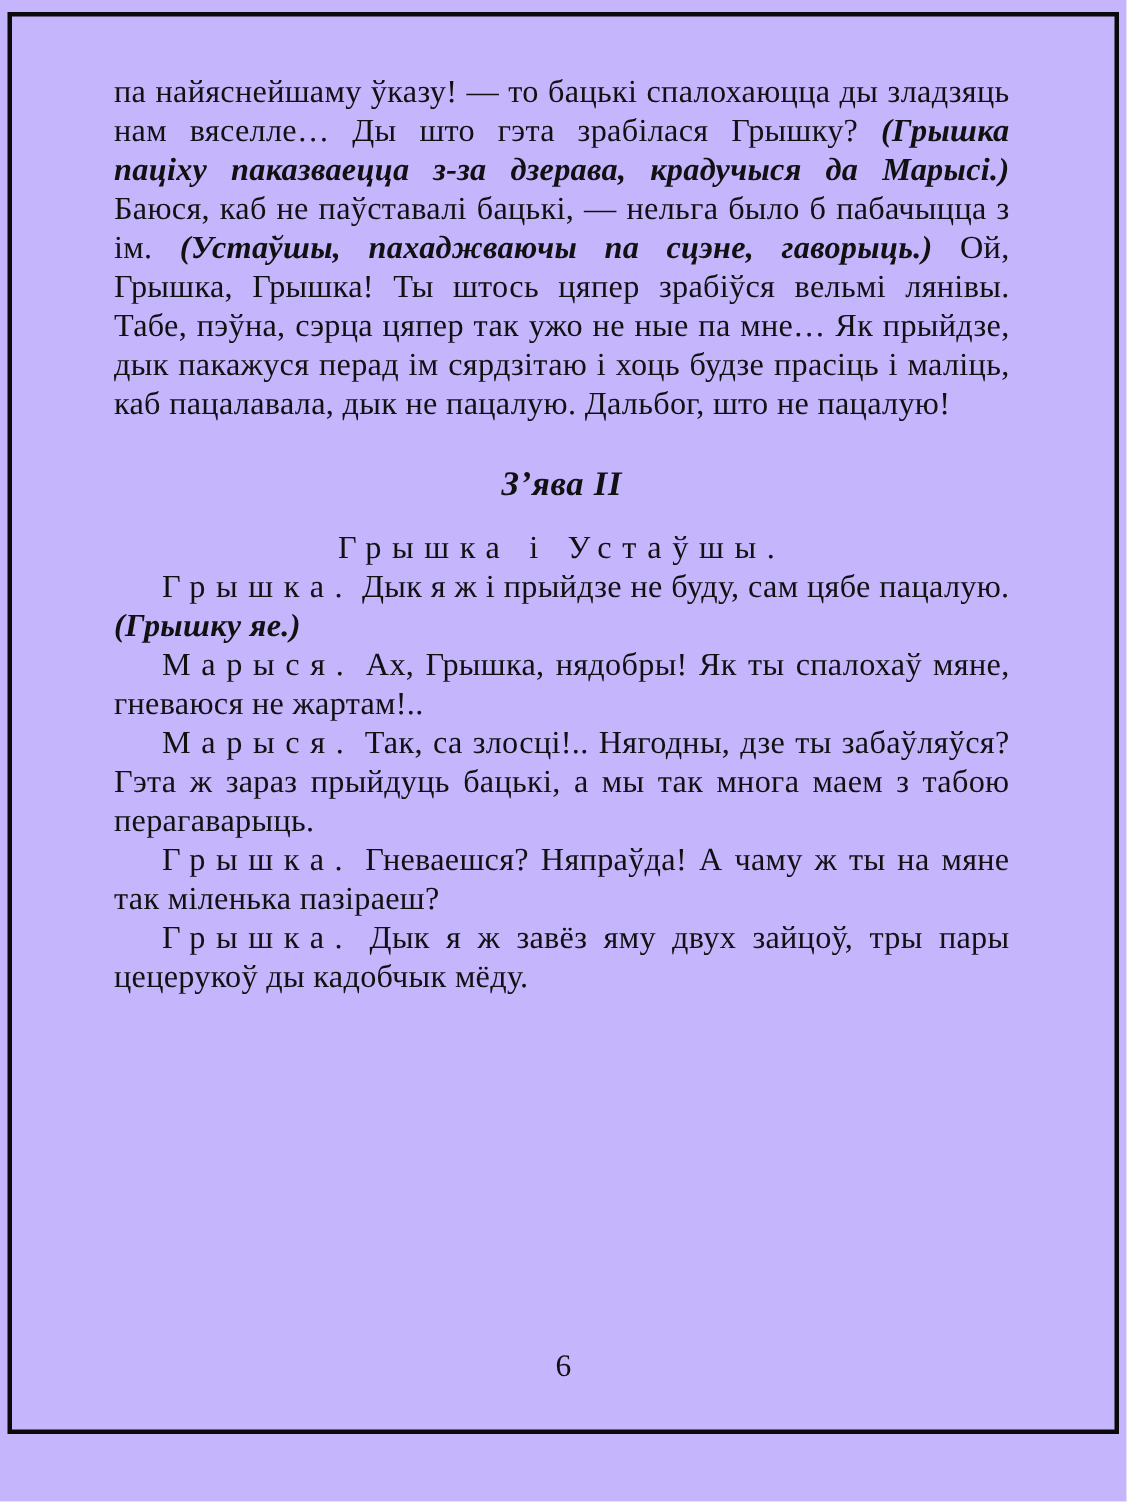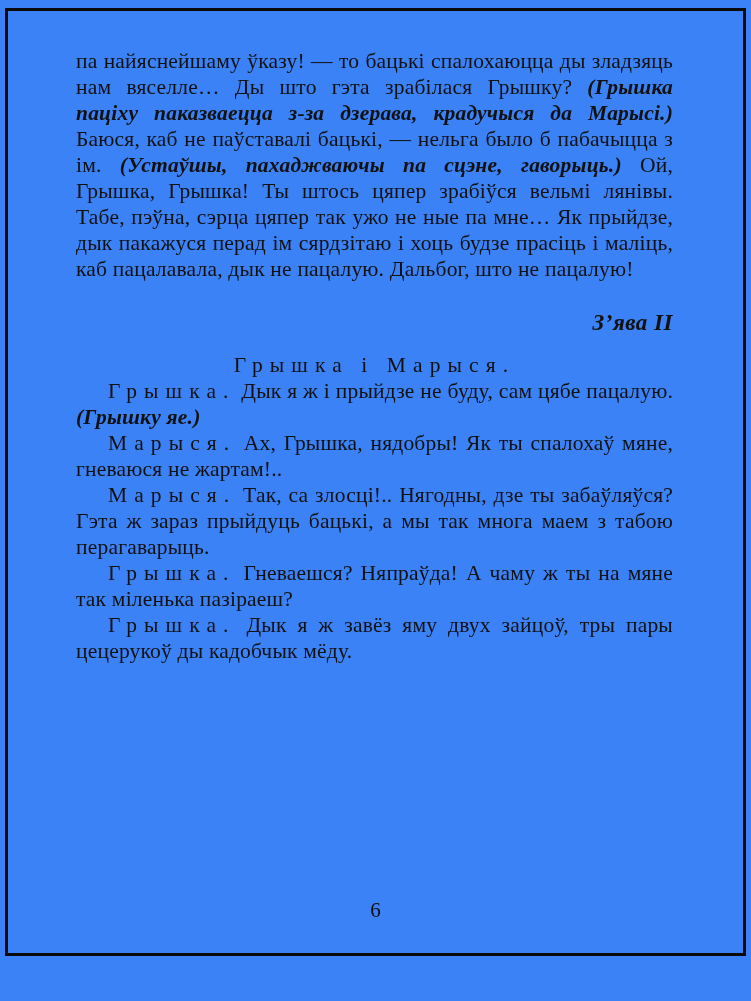--- a/index.html
+++ b/index.html
@@ -5,21 +5,21 @@
   html, body {
     margin: 0;
     padding: 0;
     background: #ffffff;
     font-family: "Liberation Serif", "DejaVu Serif", serif;
   }
   .sheet {
     position: relative;
     width: 751px;
     height: 1001px;
-    background: #3b82f6;
+    background: #c4b5fd;
     overflow: hidden;
     color: #111111;
   }
   .frame {
     position: absolute;
     left: 5px;
     top: 8px;
     width: 741px;
     height: 948px;
     box-sizing: border-box;
@@ -44,21 +44,21 @@
   }
   .normal { font-style: normal; }
   .stage {
     font-style: italic;
     font-weight: 700;
   }
   .speaker {
     letter-spacing: 0.33em;
   }
   .scene-heading {
-    text-align: right;
+    text-align: center;
     font-style: italic;
     font-weight: 700;
     font-size: 23px;
     letter-spacing: 0.5px;
     margin: 28px 0 16px 0;
   }
   .cast-line {
     text-align: center;
     letter-spacing: 0.33em;
     margin: 0 0 12px 0;
@@ -74,21 +74,21 @@
   }
 </style>
 </head>
 <body>
 
 <div class="sheet">
   <div class="frame"></div>
   <div class="text-block" id="text-block">
       <p class="para"><span class="normal">па найяснейшаму ўказу! — то бацькі спалохаюцца ды зладзяць нам вяселле… Ды што гэта зрабілася Грышку? </span><span class="stage">(Грышка паціху паказваецца з-за дзерава, крадучыся да Марысі.)</span><span class="normal"> Баюся, каб не паўставалі бацькі, — нельга было б пабачыцца з ім. </span><span class="stage">(Устаўшы, пахаджваючы па сцэне, гаворыць.)</span><span class="normal"> Ой, Грышка, Грышка! Ты штось цяпер зрабіўся вельмі лянівы. Табе, пэўна, сэрца цяпер так ужо не ные па мне… Як прыйдзе, дык пакажуся перад ім сярдзітаю і хоць будзе прасіць і маліць, каб пацалавала, дык не пацалую. Дальбог, што не пацалую!</span></p>
       <h2 class="scene-heading">З’ява II</h2>
-      <p class="para cast-line">Грышка і Марыся.</p>
+      <p class="para cast-line">Грышка і Устаўшы.</p>
       <p class="para indent"><span class="speaker">Грышка.</span><span class="normal"> Дык я ж і прыйдзе не буду, сам цябе пацалую. </span><span class="stage">(Грышку яе.)</span></p>
       <p class="para indent"><span class="speaker">Марыся.</span><span class="normal"> Ах, Грышка, нядобры! Як ты спалохаў мяне, гневаюся не жартам!..</span></p>
       <p class="para indent"><span class="speaker">Марыся.</span><span class="normal"> Так, са злосці!.. Нягодны, дзе ты забаўляўся? Гэта ж зараз прыйдуць бацькі, а мы так многа маем з табою перагаварыць.</span></p>
       <p class="para indent"><span class="speaker">Грышка.</span><span class="normal"> Гневаешся? Няпраўда! А чаму ж ты на мяне так міленька пазіраеш?</span></p>
       <p class="para indent"><span class="speaker">Грышка.</span><span class="normal"> Дык я ж завёз яму двух зайцоў, тры пары цецерукоў ды кадобчык мёду.</span></p>
     </div>
   <div class="page-number">6</div>
 </div>
 
 </body></html>

